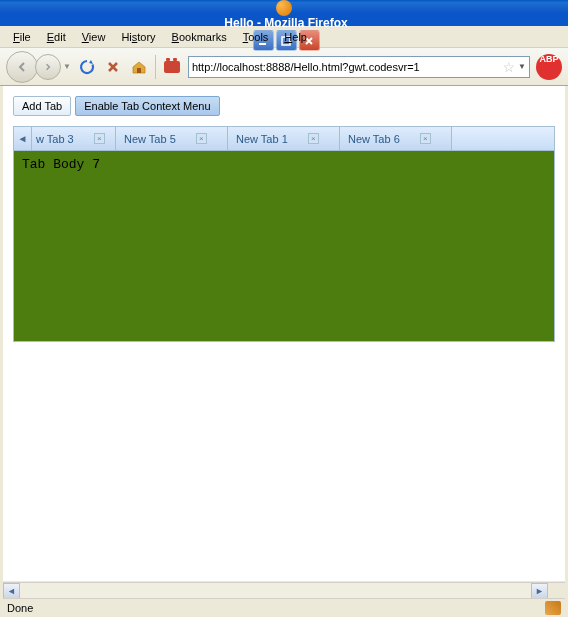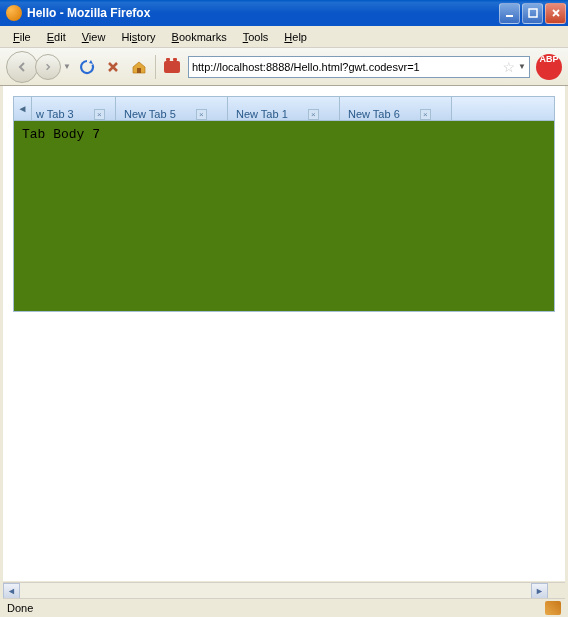--- a/index.html
+++ b/index.html
@@ -1,19 +1,19 @@
 <!DOCTYPE html>
 <html><head>
 <meta charset="utf-8">
 <style>
 * { box-sizing: border-box; margin: 0; padding: 0; }
 body { font-family: Tahoma, Arial, sans-serif; font-size: 11px; background: #ece9d8; width: 568px; height: 617px; overflow: hidden; position: relative; }
 
 
-.titlebar { height: 26px; background: linear-gradient(#0058c4, #1f6dd0 10%, #0a55c7 50%, #0a55c7); display: flex; align-items: center; padding: 0 2px 0 6px; color: white; }
+.titlebar { height: 26px; background: linear-gradient(#0058c4, #1f6dd0 10%, #0a55c7 50%, #0a55c7); display: flex; align-items: center; padding: 0 2px 0 6px; color: white; flex-direction: column; }
 .titlebar .app-icon { width: 16px; height: 16px; background: radial-gradient(circle at 30% 30%, #ffb84d, #d97a00); border-radius: 50%; margin-right: 5px; flex-shrink: 0; }
 .titlebar .title-text { flex: 1; font-weight: bold; font-size: 12px; }
 .win-btns { display: flex; gap: 2px; }
 .win-btn { width: 21px; height: 21px; background: linear-gradient(#7ea9e0, #3b6ec4); border: 1px solid #fff6; border-radius: 3px; display: flex; align-items: center; justify-content: center; color: #fff; font-size: 10px; font-weight: bold; cursor: default; }
 .win-btn.close { background: linear-gradient(#e88b7a, #c8462a); }
 .win-btn svg { width: 10px; height: 10px; }
 
 
 .menubar { height: 22px; background: #ece9d8; display: flex; align-items: center; padding: 0 5px; border-bottom: 1px solid #d4d0c8; }
 .menubar .menu-item { padding: 2px 8px; cursor: default; }
@@ -41,21 +41,21 @@
 
 .content { background: #fff; position: absolute; top: 86px; left: 3px; right: 3px; bottom: 36px; padding: 10px; }
 .app-buttons { display: flex; gap: 4px; margin-bottom: 10px; }
 .app-btn { padding: 3px 8px; border: 1px solid #a4bed4; background: linear-gradient(#fdfdfd, #e4eef9); border-radius: 2px; font-size: 11px; cursor: default; }
 .app-btn.active { background: linear-gradient(#c6dcf4, #a9c8eb); border-color: #7ba7d0; }
 
 
 .tab-panel { border: 1px solid #a4bed4; }
 .tab-strip { display: flex; background: linear-gradient(#e3efff, #c7ddf5); height: 24px; align-items: stretch; border-bottom: 1px solid #a4bed4; position: relative; }
 .scroll-left { width: 18px; display: flex; align-items: center; justify-content: center; background: linear-gradient(#deecfd, #c2d8f2); border-right: 1px solid #a4bed4; font-size: 10px; color: #4a6a8a; cursor: default; }
-.tab { display: flex; align-items: flex-end; padding: 0 4px 0 8px; border-right: 1px solid #a4bed4; background: linear-gradient(#deecfd, #c2d8f2); cursor: default; position: relative; min-width: 0; }
+.tab { display: flex; align-items: center; padding: 0 4px 0 8px; border-right: 1px solid #a4bed4; background: linear-gradient(#deecfd, #c2d8f2); cursor: default; position: relative; min-width: 0; }
 .tab.first { padding-left: 4px; }
 .tab-label { color: #2a5a8a; font-size: 11px; white-space: nowrap; overflow: hidden; }
 .tab-close { width: 11px; height: 11px; margin-left: 20px; background: #d2e3f6; border: 1px solid #a4bed4; display: flex; align-items: center; justify-content: center; font-size: 8px; color: #6a8aaa; cursor: default; flex-shrink: 0; }
 .tab.active { background: #fff; border-bottom: 1px solid #fff; margin-bottom: -1px; }
 .tab.active .tab-label { color: #15428b; font-weight: bold; }
 .tab-body { height: 190px; padding: 6px 8px; font-family: "Courier New", monospace; font-size: 13px; background: #4d7c0f; }
 
 
 .hscroll { position: absolute; bottom: 18px; left: 3px; right: 3px; height: 17px; background: #f0ede1; border-top: 1px solid #d4d0c8; display: flex; }
 .sb-btn { width: 17px; height: 16px; background: linear-gradient(#eef1f8, #cdd7e7); border: 1px solid #b3c0d5; display: flex; align-items: center; justify-content: center; font-size: 9px; color: #4a6a9a; }
@@ -142,20 +142,24 @@
     <input type="text" value="http://localhost:8888/Hello.html?gwt.codesvr=1" style="">
     <span class="star">☆</span>
     <span class="url-drop">▼</span>
   </div>
   <div class="abp-outer">
       <span style="color:#fff;font-weight:bold;font-size:9px">ABP</span>
     </div>
 </div>
 
 <div class="content">
+  <div class="app-buttons">
+    <div class="app-btn">Add Tab</div>
+    <div class="app-btn active">Enable Tab Context Menu</div>
+  </div>
 
   <div class="tab-panel">
     <div class="tab-strip">
       <div class="scroll-left">◄</div>
       <div class="tab first" style="width:84px">
         <span class="tab-label">w Tab 3</span>
         <span class="tab-close">×</span>
       </div>
       <div class="tab" style="width:112px">
         <span class="tab-label">New Tab 5</span>

